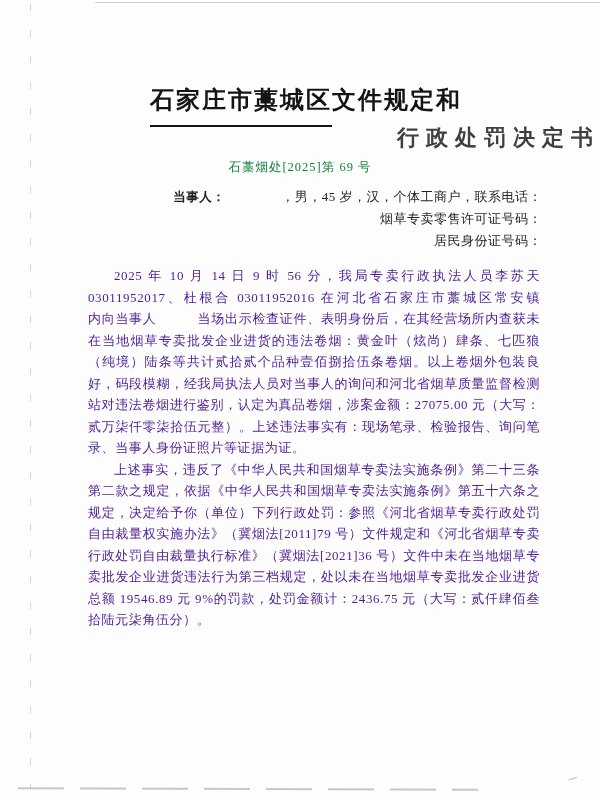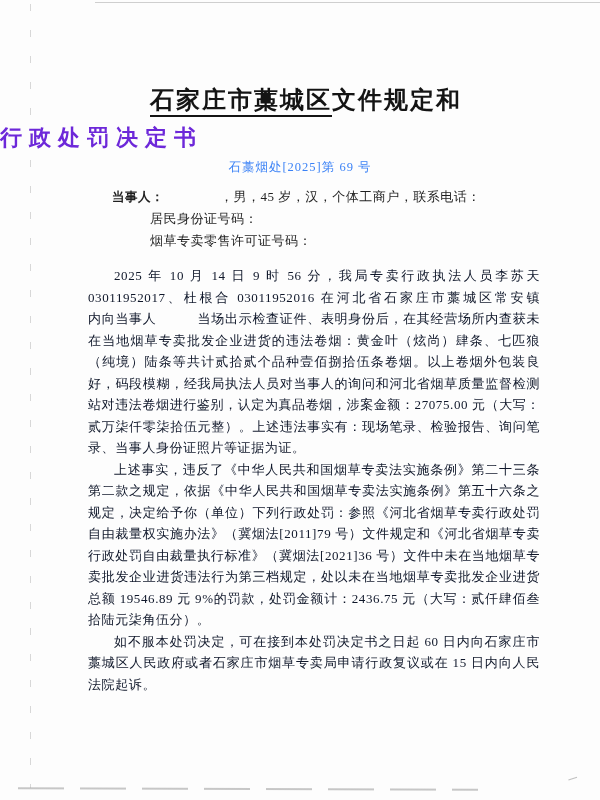--- a/index.html
+++ b/index.html
@@ -38,54 +38,55 @@
   }
   
   .title-agency{
     margin:0;padding-top:84px;
     text-align:center;
     font-size:24px;font-weight:bold;
     letter-spacing:2px;color:#141414;
   }
   .title-agency .u{
     border-bottom:2px solid #141414;
-    padding-bottom:2px;
+    padding-bottom:12px;
     margin-left:12px;
   }
   .title-doctype{
     margin:7px 0 0 0;
-    text-align:left;
+    text-align:right;
     font-size:22px;font-weight:bold;
-    letter-spacing:7px;color:#6d28d9;
+    letter-spacing:7px;color:#404040;
   }
   .doc-number{
     margin-top:6px;
     text-align:center;
-    font-size:12.5px;letter-spacing:1px;color:#3b82f6;
+    font-size:12.5px;letter-spacing:1px;color:#15803d;
   }
   
   .party{
     margin:10px 58px 0 112px;
     font-size:13px;line-height:22px;
     letter-spacing:.5px;
+    text-align:right;
   }
   .party .bold-label{
     font-weight:bold;
     font-family:"Liberation Sans","DejaVu Sans",sans-serif;
     font-size:12.5px;
   }
   .party .indent{margin-left:38px;}
   .party .gap{display:inline-block;width:56px;}
   
   .body-text{
     margin:13px 60px 16px 88px;
     font-size:13px;line-height:21.5px;
     letter-spacing:.6px;
     text-align:justify;
-    color:#0f172a;
+    color:#4c1d95;
   }
   .body-text p{margin:0;text-indent:2em;}
 </style>
 </head>
 <body>
 
 <div class="page">
 
   <div class="artifact-top-line"></div>
   <div class="artifact-left-line"></div>
@@ -93,23 +94,22 @@
   <div class="artifact-mark"></div>
 
   <h1 class="title-agency"><span class="u">石家庄市藁城区</span><span>文件规定和</span></h1>
 
   <h2 class="title-doctype">行政处罚决定书</h2>
 
   <div class="doc-number">石藁烟处[2025]第 69 号</div>
 
   <div class="party">
     <div><span class="bold-label">当事人：</span><span class="gap"></span><span>，男，45 岁，汉，个体工商户，联系电话：</span></div>
+    <div class="indent">烟草专卖零售许可证号码：</div>
     <div class="indent">居民身份证号码：</div>
-    <div class="indent">烟草专卖零售许可证号码：</div>
   </div>
 
   <div class="body-text">
     <p>2025 年 10 月 14 日 9 时 56 分，我局专卖行政执法人员李苏天 03011952017、杜根合 03011952016 在河北省石家庄市藁城区常安镇　　　　　内向当事人　　　当场出示检查证件、表明身份后，在其经营场所内查获未在当地烟草专卖批发企业进货的违法卷烟：黄金叶（炫尚）肆条、七匹狼（纯境）陆条等共计贰拾贰个品种壹佰捌拾伍条卷烟。以上卷烟外包装良好，码段模糊，经我局执法人员对当事人的询问和河北省烟草质量监督检测站对违法卷烟进行鉴别，认定为真品卷烟，涉案金额：27075.00 元（大写：贰万柒仟零柒拾伍元整）。上述违法事实有：现场笔录、检验报告、询问笔录、当事人身份证照片等证据为证。</p>
     <p>上述事实，违反了《中华人民共和国烟草专卖法实施条例》第二十三条第二款之规定，依据《中华人民共和国烟草专卖法实施条例》第五十六条之规定，决定给予你（单位）下列行政处罚：参照《河北省烟草专卖行政处罚自由裁量权实施办法》（冀烟法[2011]79 号）文件规定和《河北省烟草专卖行政处罚自由裁量执行标准》（冀烟法[2021]36 号）文件中未在当地烟草专卖批发企业进货违法行为第三档规定，处以未在当地烟草专卖批发企业进货总额 19546.89 元 9%的罚款，处罚金额计：2436.75 元（大写：贰仟肆佰叁拾陆元柒角伍分）。</p>
-    <p>如不服本处罚决定，可在接到本处罚决定书之日起 60 日内向石家庄市藁城区人民政府或者石家庄市烟草专卖局申请行政复议或在 15 日内向人民法院起诉。</p>
   </div>
 
 </div>
 
 </body></html>

